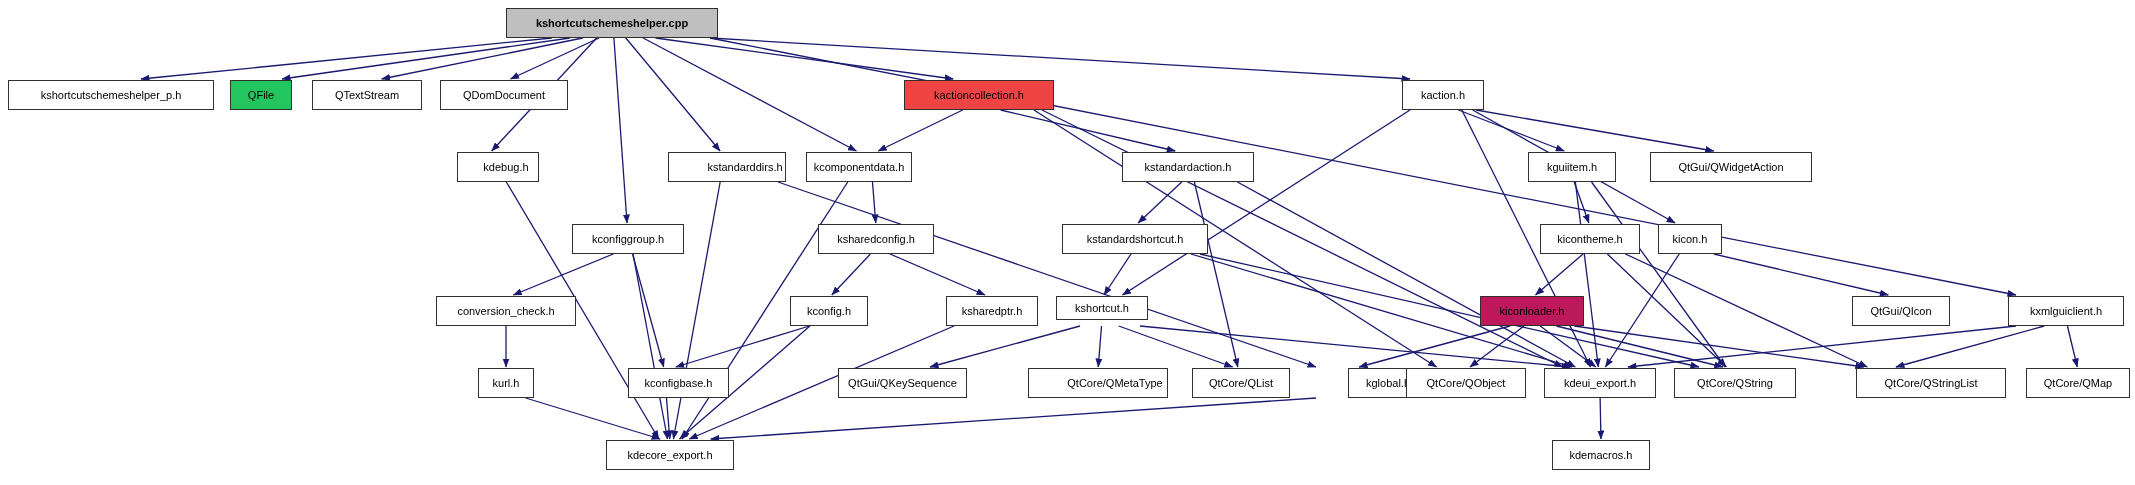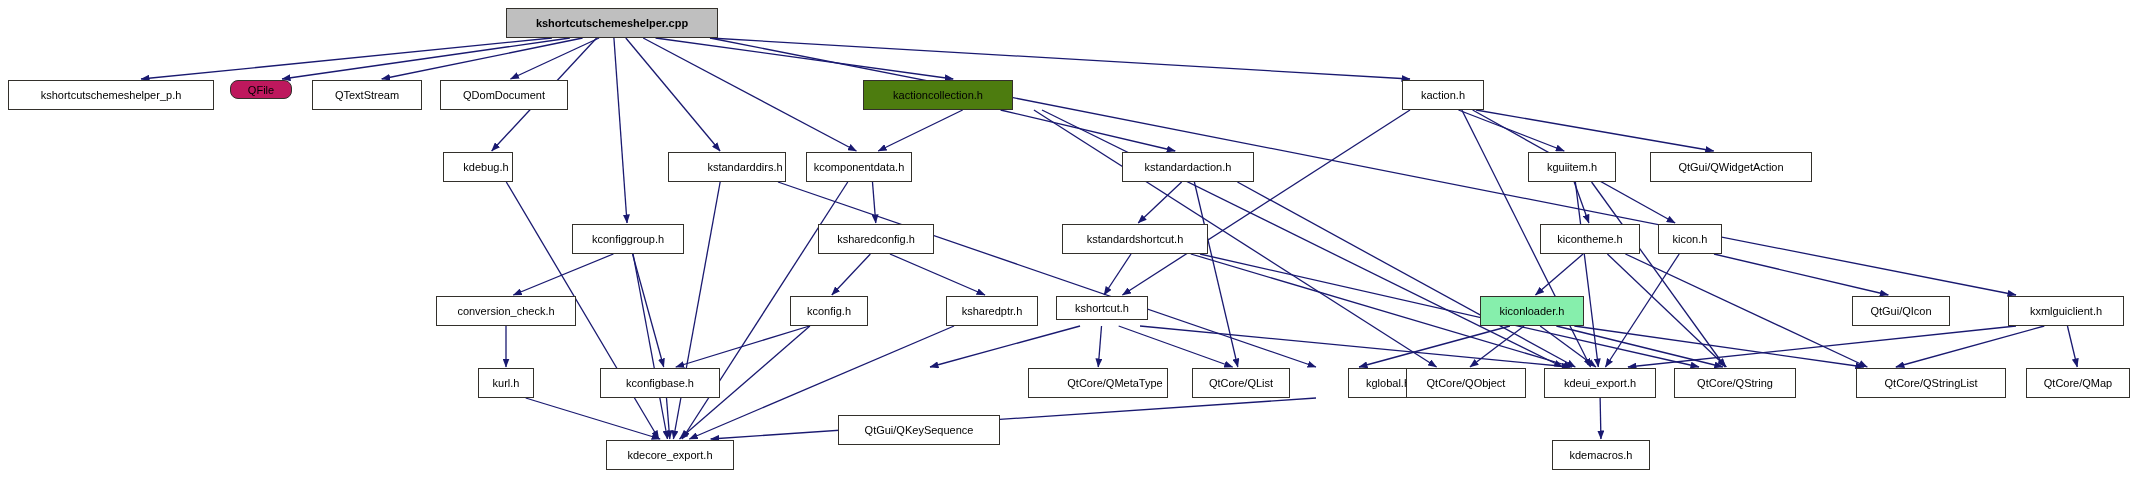--- a/index.html
+++ b/index.html
@@ -113,46 +113,46 @@
       <line x1="1540.16" y1="326" x2="1595.92" y2="367" stroke="#191970" stroke-width="1.3" marker-end="url(#arrow)"></line>
       <line x1="1316" y1="398" x2="710.68" y2="439" stroke="#191970" stroke-width="1.3" marker-end="url(#arrow)"></line>
       <line x1="1600.12" y1="398" x2="1600.94" y2="439" stroke="#191970" stroke-width="1.3" marker-end="url(#arrow)"></line>
       <line x1="2067.44" y1="326" x2="2077.28" y2="367" stroke="#191970" stroke-width="1.3" marker-end="url(#arrow)"></line>
       <line x1="2016" y1="326" x2="1627.96" y2="367" stroke="#191970" stroke-width="1.3" marker-end="url(#arrow)"></line>
       <line x1="2044.28" y1="326" x2="1895.86" y2="367" stroke="#191970" stroke-width="1.3" marker-end="url(#arrow)"></line>
     </svg>
 
 <div class="node root" style="left: 506px; top: 8px; width: 212px; height: 30px; border-color: rgb(51, 48, 43); background: rgb(191, 191, 191);">kshortcutschemeshelper.cpp</div>
     <div class="node" style="left: 8px; top: 80px; width: 206px; height: 30px; border-color: rgb(51, 48, 43); background: rgb(255, 255, 255);">kshortcutschemeshelper_p.h</div>
-    <div class="node" style="left: 230px; top: 80px; width: 62px; height: 19px; border-color: rgb(51, 48, 43); background: #be185d; border-radius: 8px;">QFile</div>
+    <div class="node" style="left: 230px; top: 80px; width: 62px; height: 30px; border-color: rgb(51, 48, 43); background: #22c55e;">QFile</div>
     <div class="node" style="left: 312px; top: 80px; width: 110px; height: 30px; border-color: rgb(51, 48, 43); background: rgb(255, 255, 255);">QTextStream</div>
     <div class="node" style="left: 440px; top: 80px; width: 128px; height: 30px; border-color: rgb(51, 48, 43); background: rgb(255, 255, 255);">QDomDocument</div>
-    <div class="node" style="left: 863px; top: 80px; width: 150px; height: 30px; border-color: rgb(51, 48, 43); background: #4d7c0f; text-align: right;">kactioncollection.h</div>
+    <div class="node" style="left: 904px; top: 80px; width: 150px; height: 30px; border-color: rgb(51, 48, 43); background: #ef4444; text-align: right;">kactioncollection.h</div>
     <div class="node" style="left: 1402px; top: 80px; width: 82px; height: 30px; border-color: rgb(51, 48, 43); background: rgb(255, 255, 255);">kaction.h</div>
-    <div class="node" style="left: 443px; top: 152px; width: 70px; height: 30px; border-color: rgb(51, 48, 43); background: rgb(255, 255, 255); padding-left: 16px;">kdebug.h</div>
+    <div class="node" style="left: 457px; top: 152px; width: 82px; height: 30px; border-color: rgb(51, 48, 43); background: rgb(255, 255, 255); padding-left: 16px;">kdebug.h</div>
     <div class="node" style="left: 668px; top: 152px; width: 118px; height: 30px; border-color: rgb(51, 48, 43); background: rgb(255, 255, 255); padding-left: 36px;">kstandarddirs.h</div>
     <div class="node" style="left: 806px; top: 152px; width: 106px; height: 30px; border-color: rgb(51, 48, 43); background: rgb(255, 255, 255);">kcomponentdata.h</div>
     <div class="node" style="left: 1122px; top: 152px; width: 132px; height: 30px; border-color: rgb(51, 48, 43); background: rgb(255, 255, 255);">kstandardaction.h</div>
     <div class="node" style="left: 1528px; top: 152px; width: 88px; height: 30px; border-color: rgb(51, 48, 43); background: rgb(255, 255, 255);">kguiitem.h</div>
     <div class="node" style="left: 1650px; top: 152px; width: 162px; height: 30px; border-color: rgb(51, 48, 43); background: rgb(255, 255, 255);">QtGui/QWidgetAction</div>
     <div class="node" style="left: 572px; top: 224px; width: 112px; height: 30px; border-color: rgb(51, 48, 43); background: rgb(255, 255, 255);">kconfiggroup.h</div>
     <div class="node" style="left: 818px; top: 224px; width: 116px; height: 30px; border-color: rgb(51, 48, 43); background: rgb(255, 255, 255);">ksharedconfig.h</div>
     <div class="node" style="left: 1062px; top: 224px; width: 146px; height: 30px; border-color: rgb(51, 48, 43); background: rgb(255, 255, 255);">kstandardshortcut.h</div>
     <div class="node" style="left: 1540px; top: 224px; width: 100px; height: 30px; border-color: rgb(51, 48, 43); background: rgb(255, 255, 255);">kicontheme.h</div>
     <div class="node" style="left: 1658px; top: 224px; width: 64px; height: 30px; border-color: rgb(51, 48, 43); background: rgb(255, 255, 255);">kicon.h</div>
     <div class="node" style="left: 436px; top: 296px; width: 140px; height: 30px; border-color: rgb(51, 48, 43); background: rgb(255, 255, 255);">conversion_check.h</div>
     <div class="node" style="left: 790px; top: 296px; width: 78px; height: 30px; border-color: rgb(51, 48, 43); background: rgb(255, 255, 255);">kconfig.h</div>
     <div class="node" style="left: 946px; top: 296px; width: 92px; height: 30px; border-color: rgb(51, 48, 43); background: rgb(255, 255, 255);">ksharedptr.h</div>
     <div class="node" style="left: 1056px; top: 296px; width: 92px; height: 24px; border-color: rgb(51, 48, 43); background: rgb(255, 255, 255);">kshortcut.h</div>
-    <div class="node" style="left: 1480px; top: 296px; width: 104px; height: 30px; border-color: rgb(51, 48, 43); background: #86efac;">kiconloader.h</div>
+    <div class="node" style="left: 1480px; top: 296px; width: 104px; height: 30px; border-color: rgb(51, 48, 43); background: #be185d;">kiconloader.h</div>
     <div class="node" style="left: 1852px; top: 296px; width: 98px; height: 30px; border-color: rgb(51, 48, 43); background: rgb(255, 255, 255);">QtGui/QIcon</div>
     <div class="node" style="left: 2008px; top: 296px; width: 116px; height: 30px; border-color: rgb(51, 48, 43); background: rgb(255, 255, 255);">kxmlguiclient.h</div>
     <div class="node" style="left: 478px; top: 368px; width: 56px; height: 30px; border-color: rgb(51, 48, 43); background: rgb(255, 255, 255);">kurl.h</div>
-    <div class="node" style="left: 600px; top: 368px; width: 120px; height: 30px; border-color: rgb(51, 48, 43); background: rgb(255, 255, 255);">kconfigbase.h</div>
-    <div class="node" style="left: 838px; top: 368px; width: 162px; height: 30px; border-color: rgb(51, 48, 43); background: rgb(255, 255, 255); margin-top: 47px;">QtGui/QKeySequence</div>
+    <div class="node" style="left: 628px; top: 368px; width: 101px; height: 30px; border-color: rgb(51, 48, 43); background: rgb(255, 255, 255);">kconfigbase.h</div>
+    <div class="node" style="left: 838px; top: 368px; width: 129px; height: 30px; border-color: rgb(51, 48, 43); background: rgb(255, 255, 255);">QtGui/QKeySequence</div>
     <div class="node" style="left: 1028px; top: 368px; width: 140px; height: 30px; border-color: rgb(51, 48, 43); background: rgb(255, 255, 255); padding-left: 34px;">QtCore/QMetaType</div>
     <div class="node" style="left: 1192px; top: 368px; width: 98px; height: 30px; border-color: rgb(51, 48, 43); background: rgb(255, 255, 255);">QtCore/QList</div>
     <div class="node" style="left: 1308px; top: 368px; width: 80px; height: 30px; border-color: rgb(51, 48, 43); background: rgb(255, 255, 255); margin-left: 40px;">kglobal.h</div>
     <div class="node" style="left: 1406px; top: 368px; width: 120px; height: 30px; border-color: rgb(51, 48, 43); background: rgb(255, 255, 255);">QtCore/QObject</div>
     <div class="node" style="left: 1544px; top: 368px; width: 112px; height: 30px; border-color: rgb(51, 48, 43); background: rgb(255, 255, 255);">kdeui_export.h</div>
     <div class="node" style="left: 1674px; top: 368px; width: 122px; height: 30px; border-color: rgb(51, 48, 43); background: rgb(255, 255, 255);">QtCore/QString</div>
     <div class="node" style="left: 1856px; top: 368px; width: 150px; height: 30px; border-color: rgb(51, 48, 43); background: rgb(255, 255, 255);">QtCore/QStringList</div>
     <div class="node" style="left: 2026px; top: 368px; width: 104px; height: 30px; border-color: rgb(51, 48, 43); background: rgb(255, 255, 255);">QtCore/QMap</div>
     <div class="node" style="left: 606px; top: 440px; width: 128px; height: 30px; border-color: rgb(51, 48, 43); background: rgb(255, 255, 255);">kdecore_export.h</div>
     <div class="node" style="left: 1552px; top: 440px; width: 98px; height: 30px; border-color: rgb(51, 48, 43); background: rgb(255, 255, 255);">kdemacros.h</div>

